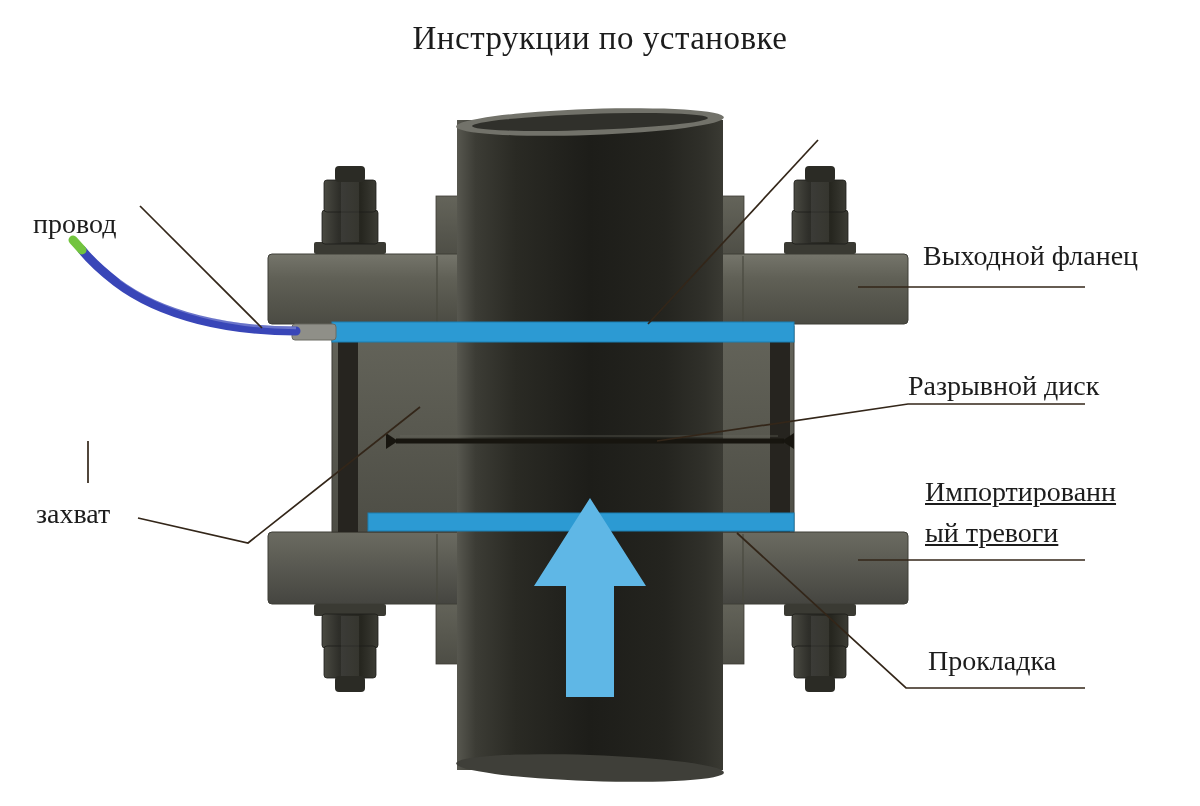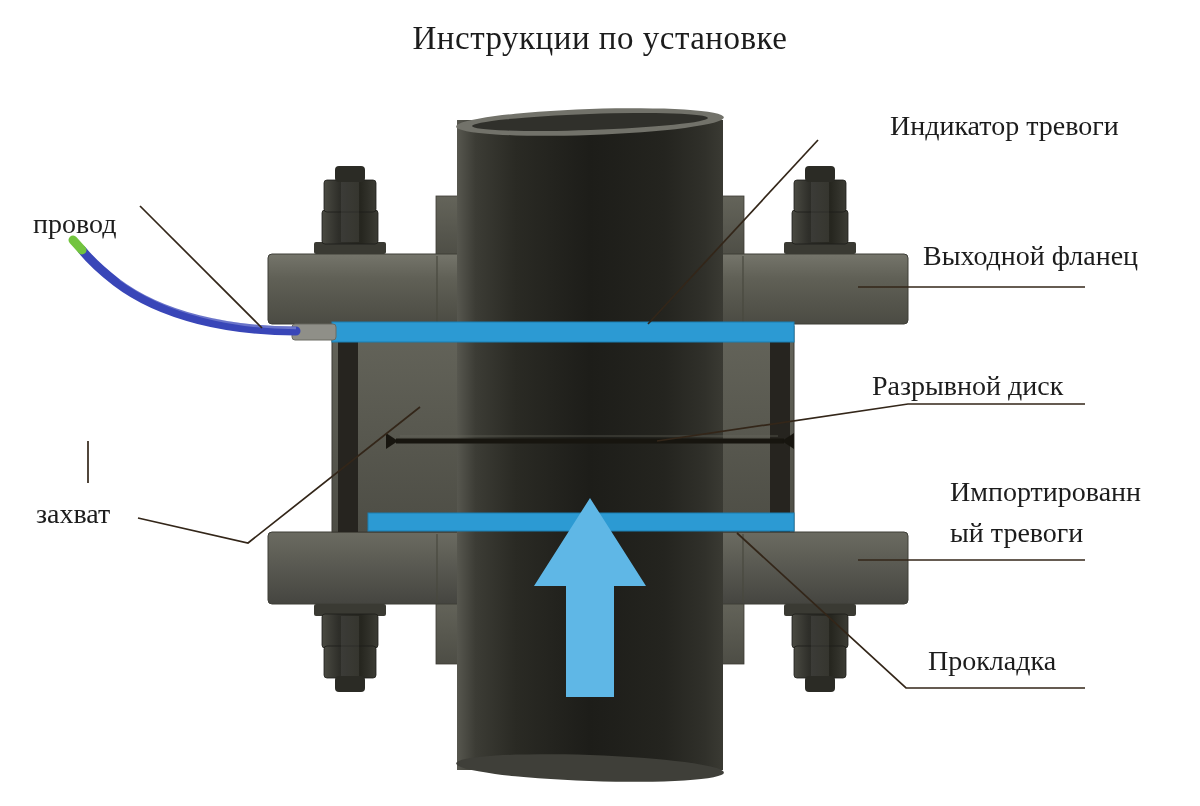--- a/index.html
+++ b/index.html
@@ -119,23 +119,22 @@
       <polyline points="858,560 1085,560" stroke="#332619"></polyline>
       <polyline points="737,533 906,688 1085,688" stroke="#332619"></polyline>
       <polyline points="88,441 88,483" stroke="#332619"></polyline>
       <polyline points="138,518 248,543 420,407" stroke="#332619"></polyline>
     </g>
   </svg>
 
   <div class="title">Инструкции по установке</div>
 
   <div class="lbl" style="left:33px;top:172px;margin-top:36px;">провод</div>
-  <div class="lbl" style="left:890px;top:110px;">Индикатор тревоги</div>
   <div class="lbl" style="left:923px;top:240px;text-align:right;">Выходной фланец</div>
-  <div class="lbl" style="left:872px;top:370px;">Разрывной диск</div>
-  <div class="lbl" style="left:950px;top:472px;">
+  <div class="lbl" style="left:908px;top:370px;">Разрывной диск</div>
+  <div class="lbl" style="left:925px;top:472px;text-decoration:underline;">
     <span class="line">Импортированн</span>
     <span class="line">ый тревоги</span>
   </div>
   <div class="lbl" style="left:928px;top:645px;text-align:center;">Прокладка</div>
   <div class="lbl" style="left:36px;top:498px;">захват</div>
 
 </div>
 
 </body></html>

